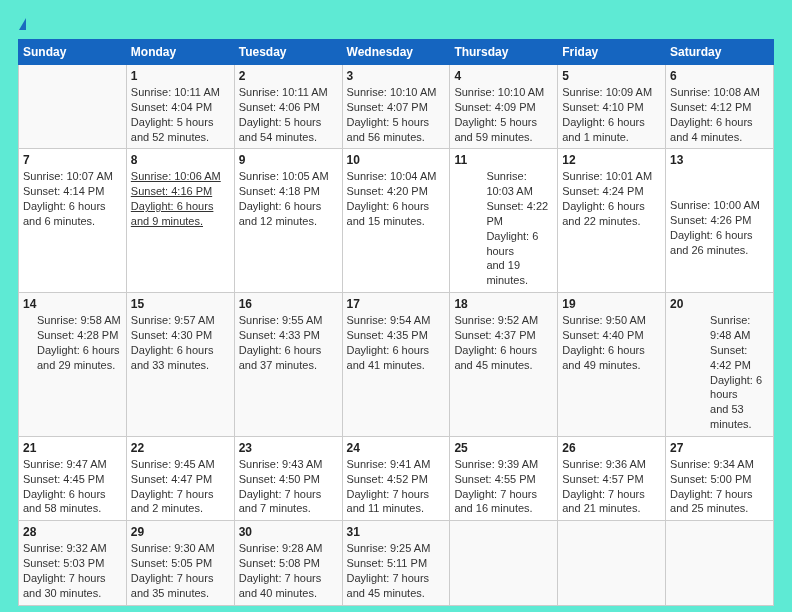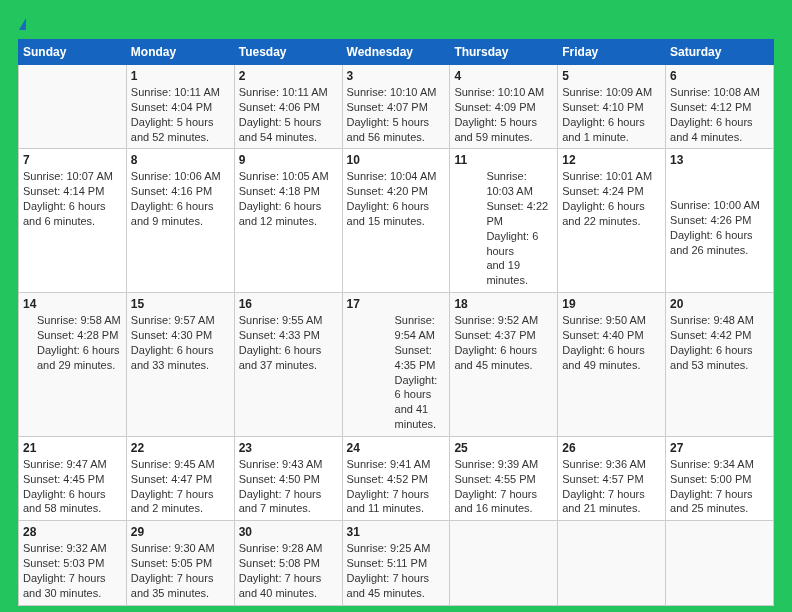--- a/index.html
+++ b/index.html
@@ -6,21 +6,21 @@
     body {
       font-family: Arial, sans-serif;
       background: #fff;
       width: 792px;
       height: 612px;
       overflow: hidden;
     }
     .page {
       width: 792px;
       height: 612px;
-      background: #22c55e;
+      background: #5eead4;
       padding: 18px 18px 12px 18px;
     }
     .header {
       display: flex;
       justify-content: space-between;
       align-items: flex-start;
       margin-bottom: 10px;
     }
     .logo {
       display: flex;
@@ -175,21 +175,21 @@
         <tr>
           <td>
             <span class="day-num">7</span>
             <div class="day-info" style="white-space: pre-line;">Sunrise: 10:07 AM
 Sunset: 4:14 PM
 Daylight: 6 hours
 and 6 minutes.</div>
           </td>
           <td>
             <span class="day-num">8</span>
-            <div class="day-info" style="white-space: pre-line;">Sunrise: 10:06 AM
+            <div class="day-info" style="white-space: pre-line; text-decoration: underline;">Sunrise: 10:06 AM
 Sunset: 4:16 PM
 Daylight: 6 hours
 and 9 minutes.</div>
           </td>
           <td>
             <span class="day-num">9</span>
             <div class="day-info" style="white-space: pre-line;">Sunrise: 10:05 AM
 Sunset: 4:18 PM
 Daylight: 6 hours
 and 12 minutes.</div>
@@ -240,42 +240,42 @@
           </td>
           <td>
             <span class="day-num">16</span>
             <div class="day-info" style="white-space: pre-line;">Sunrise: 9:55 AM
 Sunset: 4:33 PM
 Daylight: 6 hours
 and 37 minutes.</div>
           </td>
           <td>
             <span class="day-num">17</span>
-            <div class="day-info" style="white-space: pre-line; margin-left: 48px;">Sunrise: 9:54 AM
+            <div class="day-info" style="white-space: pre-line;">Sunrise: 9:54 AM
 Sunset: 4:35 PM
 Daylight: 6 hours
 and 41 minutes.</div>
           </td>
           <td>
             <span class="day-num">18</span>
             <div class="day-info" style="white-space: pre-line;">Sunrise: 9:52 AM
 Sunset: 4:37 PM
 Daylight: 6 hours
 and 45 minutes.</div>
           </td>
           <td>
             <span class="day-num">19</span>
             <div class="day-info" style="white-space: pre-line;">Sunrise: 9:50 AM
 Sunset: 4:40 PM
 Daylight: 6 hours
 and 49 minutes.</div>
           </td>
           <td>
             <span class="day-num">20</span>
-            <div class="day-info" style="white-space: pre-line;">Sunrise: 9:48 AM
+            <div class="day-info" style="white-space: pre-line; margin-left: 40px;">Sunrise: 9:48 AM
 Sunset: 4:42 PM
 Daylight: 6 hours
 and 53 minutes.</div>
           </td>
         </tr>
         <tr>
           <td>
             <span class="day-num">21</span>
             <div class="day-info" style="white-space: pre-line;">Sunrise: 9:47 AM
 Sunset: 4:45 PM

